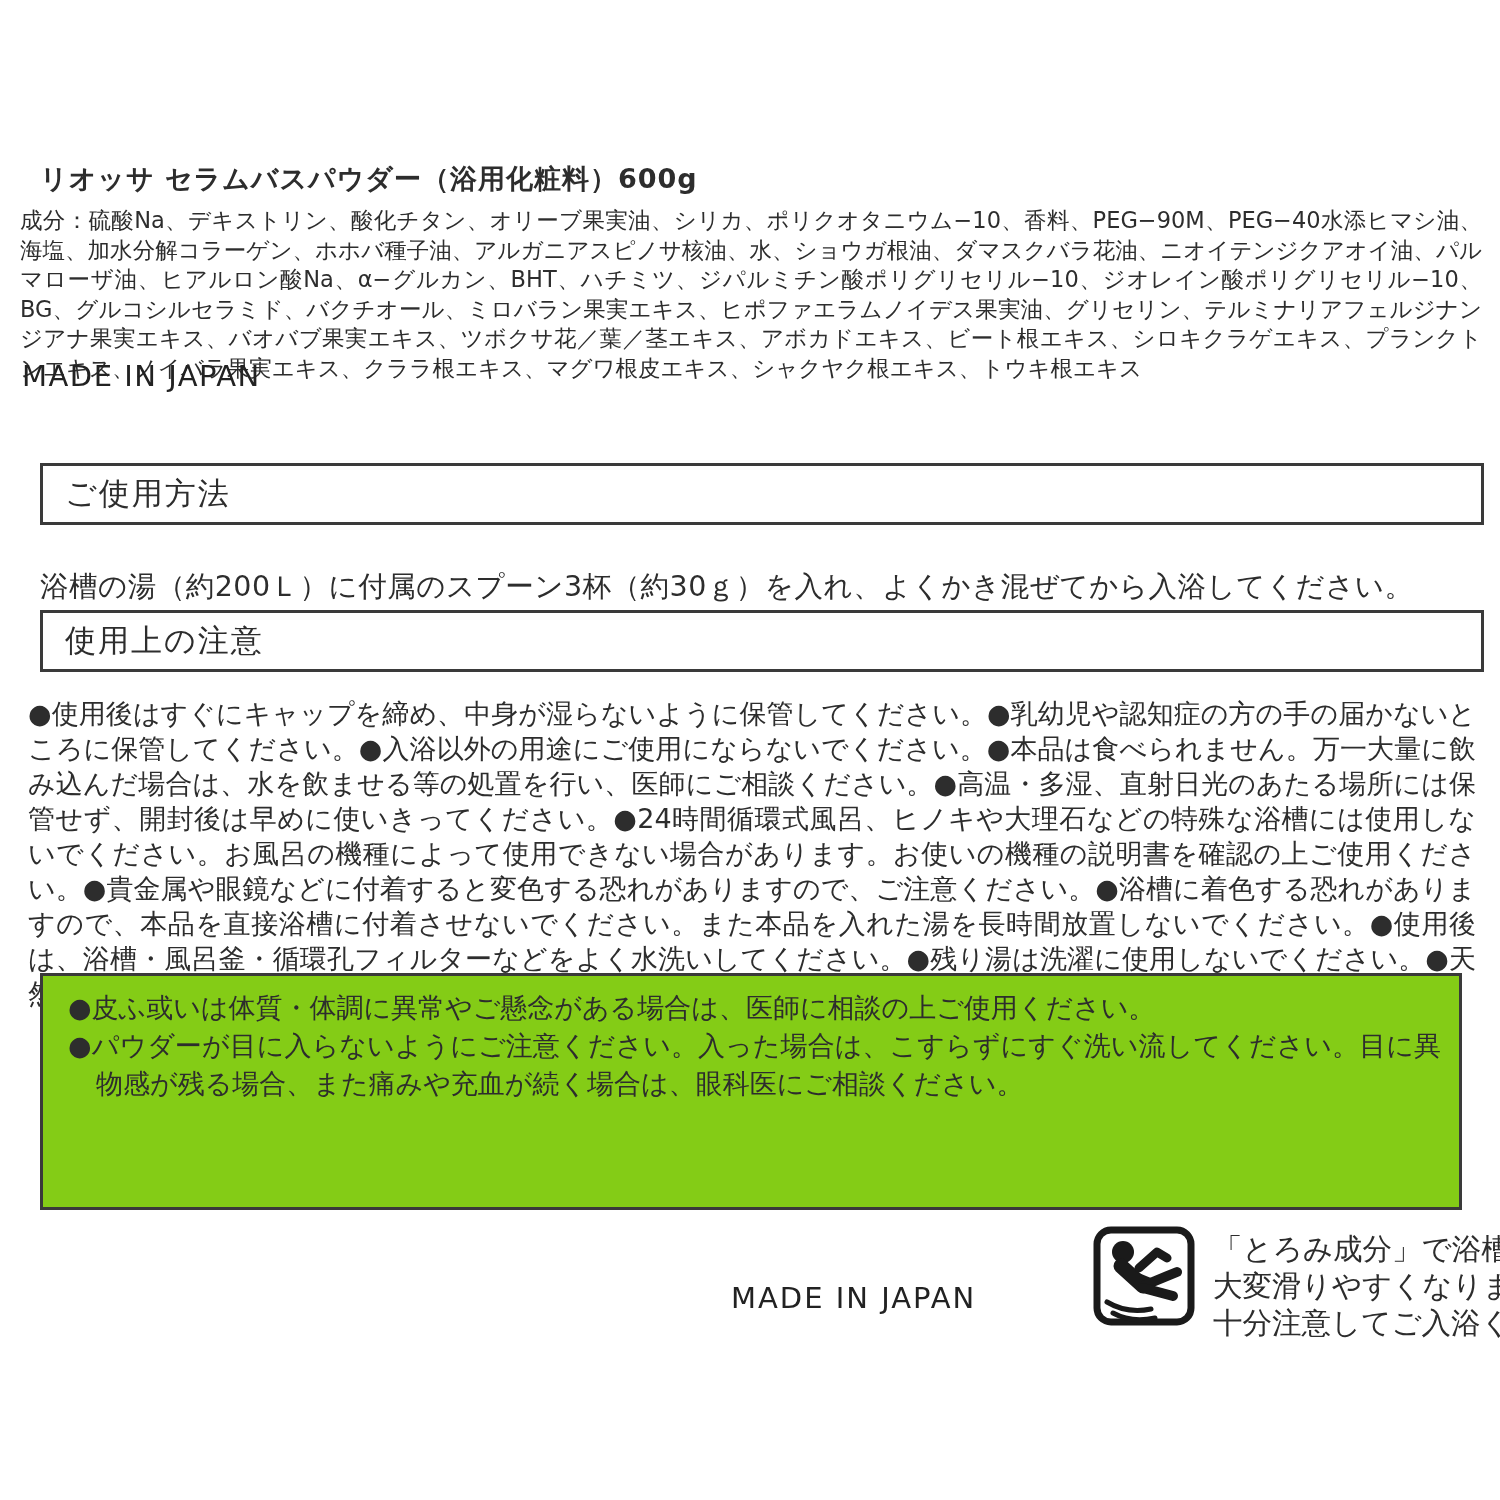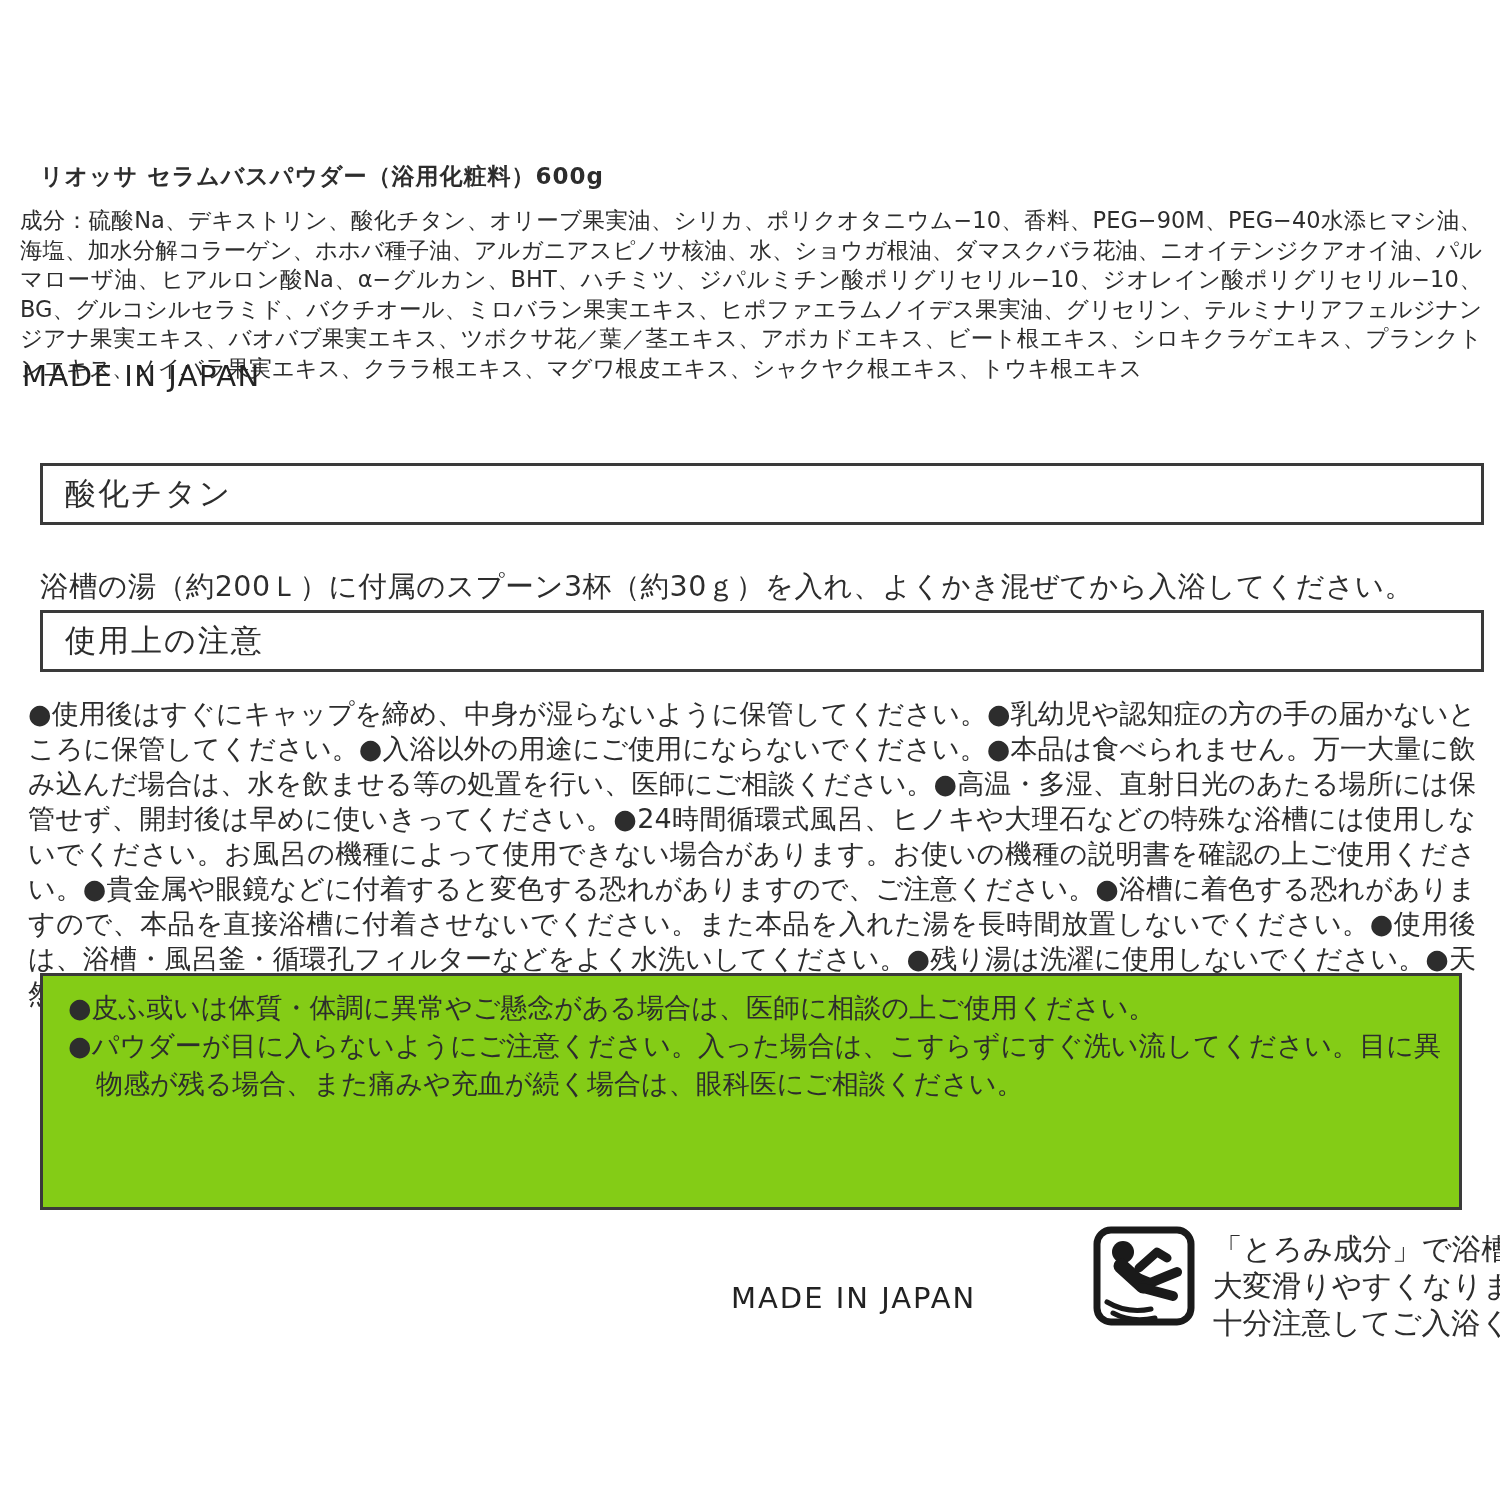--- a/index.html
+++ b/index.html
@@ -7,21 +7,21 @@
     position:relative;
     width:1500px;height:1500px;
     background:#ffffff;
     font-family:"DejaVu Sans","Liberation Sans",sans-serif;
     color:#2d2d2d;
     overflow:hidden;
   }
   .abs{position:absolute;}
   .product-title{
     left:40px;top:161px;
-    font-size:23px;font-weight:bold;letter-spacing:1px;
+    font-size:27px;font-weight:bold;letter-spacing:1px;
   }
   .ingredients{
     left:20px;top:206px;width:1462px;
     font-size:22.5px;line-height:29.5px;
     text-align:justify;text-justify:inter-ideograph;
     letter-spacing:0px;
   }
   .mij-top{
     left:22px;top:359px;
     font-size:29px;letter-spacing:1.5px;color:#222;
@@ -78,21 +78,21 @@
 
 <div class="page">
 
   <div class="abs product-title">リオッサ セラムバスパウダー（浴用化粧料）600g</div>
 
   <div class="abs ingredients">成分：硫酸Na、デキストリン、酸化チタン、オリーブ果実油、シリカ、ポリクオタニウム−10、香料、PEG−90M、PEG−40水添ヒマシ油、海塩、加水分解コラーゲン、ホホバ種子油、アルガニアスピノサ核油、水、ショウガ根油、ダマスクバラ花油、ニオイテンジクアオイ油、パルマローザ油、ヒアルロン酸Na、α−グルカン、BHT、ハチミツ、ジパルミチン酸ポリグリセリル−10、ジオレイン酸ポリグリセリル−10、BG、グルコシルセラミド、バクチオール、ミロバラン果実エキス、ヒポファエラムノイデス果実油、グリセリン、テルミナリアフェルジナンジアナ果実エキス、バオバブ果実エキス、ツボクサ花／葉／茎エキス、アボカドエキス、ビート根エキス、シロキクラゲエキス、プランクトンエキス、ノイバラ果実エキス、クララ根エキス、マグワ根皮エキス、シャクヤク根エキス、トウキ根エキス</div>
 
   <div class="abs mij-top">MADE IN JAPAN</div>
 
   <div class="abs section-header-box usage-header-box">
-    <span>酸化チタン</span>
+    <span>ご使用方法</span>
   </div>
 
   <div class="abs usage-body">浴槽の湯（約200Ｌ）に付属のスプーン3杯（約30ｇ）を入れ、よくかき混ぜてから入浴してください。</div>
 
   <div class="abs section-header-box caution-header-box">
     <span>使用上の注意</span>
   </div>
 
   <div class="abs caution-body">●使用後はすぐにキャップを締め、中身が湿らないように保管してください。●乳幼児や認知症の方の手の届かないところに保管してください。●入浴以外の用途にご使用にならないでください。●本品は食べられません。万一大量に飲み込んだ場合は、水を飲ませる等の処置を行い、医師にご相談ください。●高温・多湿、直射日光のあたる場所には保管せず、開封後は早めに使いきってください。●24時間循環式風呂、ヒノキや大理石などの特殊な浴槽には使用しないでください。お風呂の機種によって使用できない場合があります。お使いの機種の説明書を確認の上ご使用ください。●貴金属や眼鏡などに付着すると変色する恐れがありますので、ご注意ください。●浴槽に着色する恐れがありますので、本品を直接浴槽に付着させないでください。また本品を入れた湯を長時間放置しないでください。●使用後は、浴槽・風呂釜・循環孔フィルターなどをよく水洗いしてください。●残り湯は洗濯に使用しないでください。●天然成分を使用しているため商品の色や香りが若干変化する場合がございますが、品質に異常はございません。</div>
 

